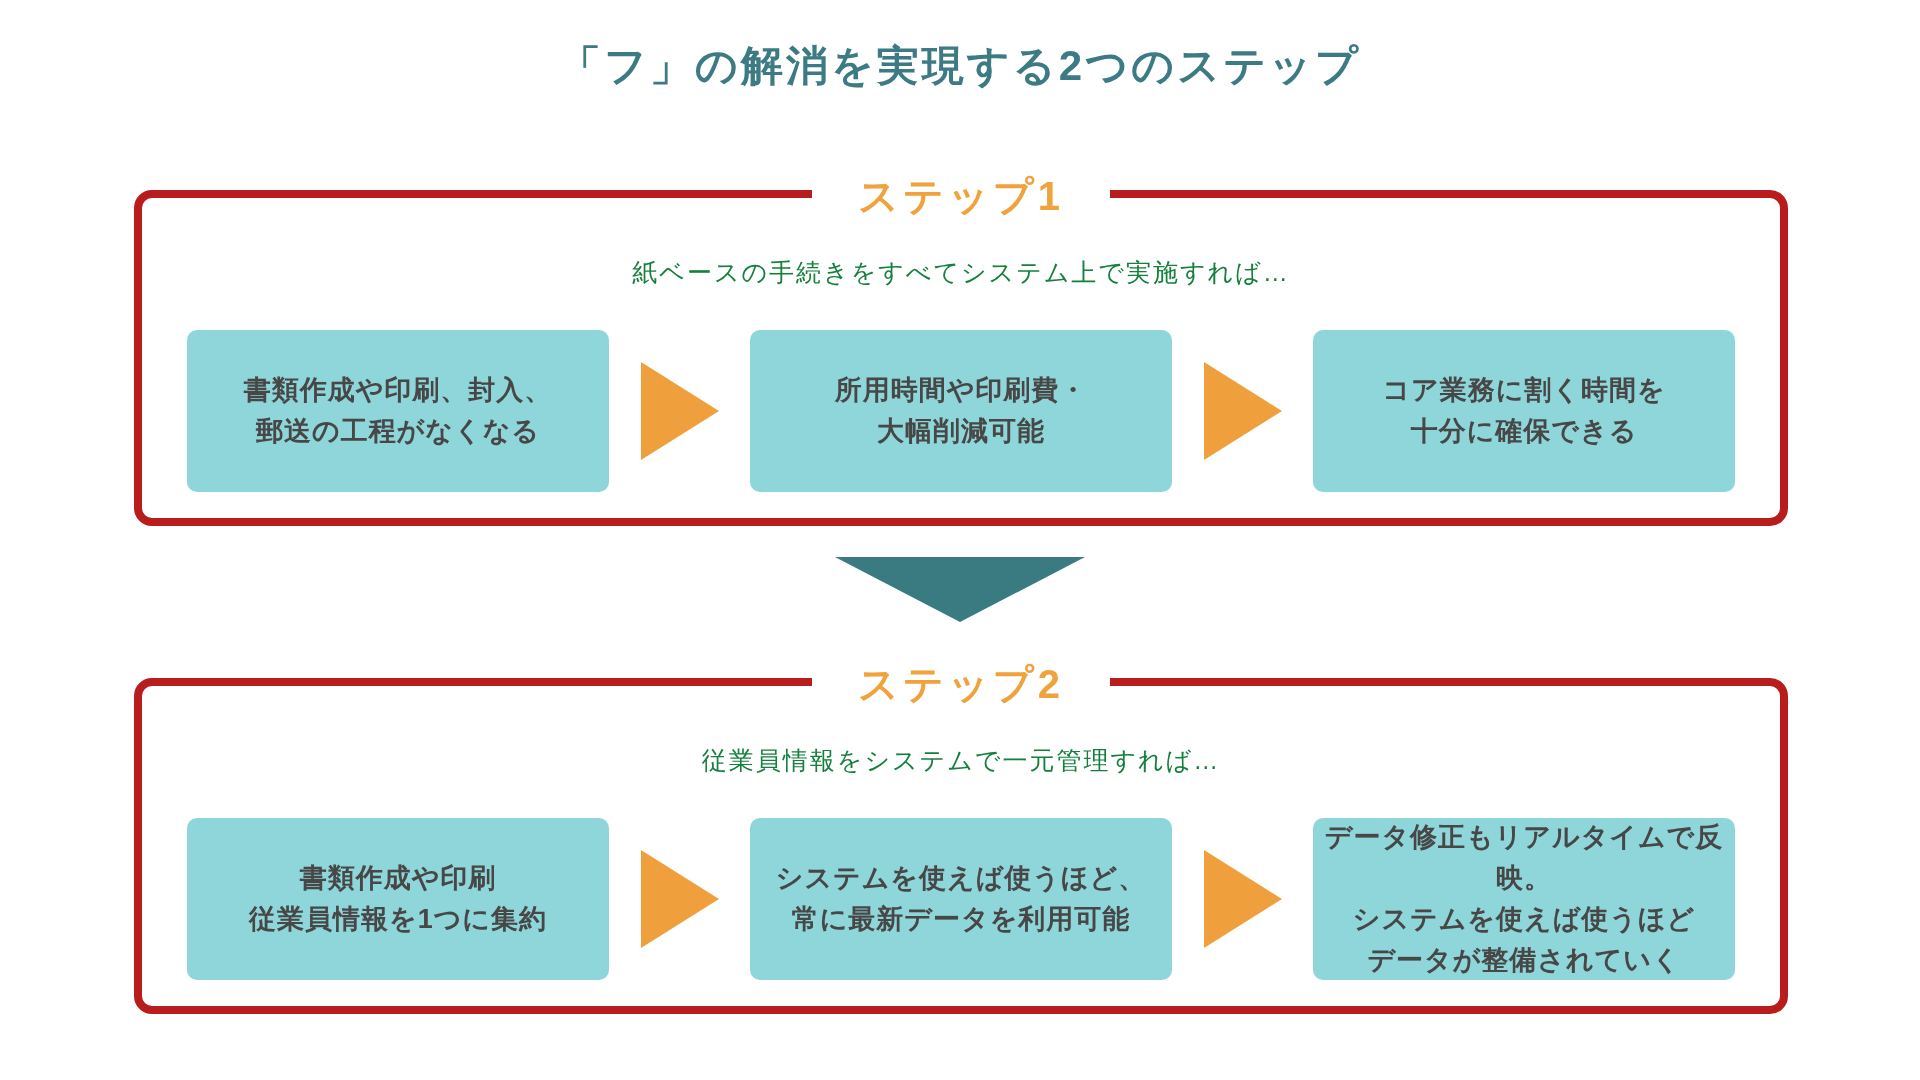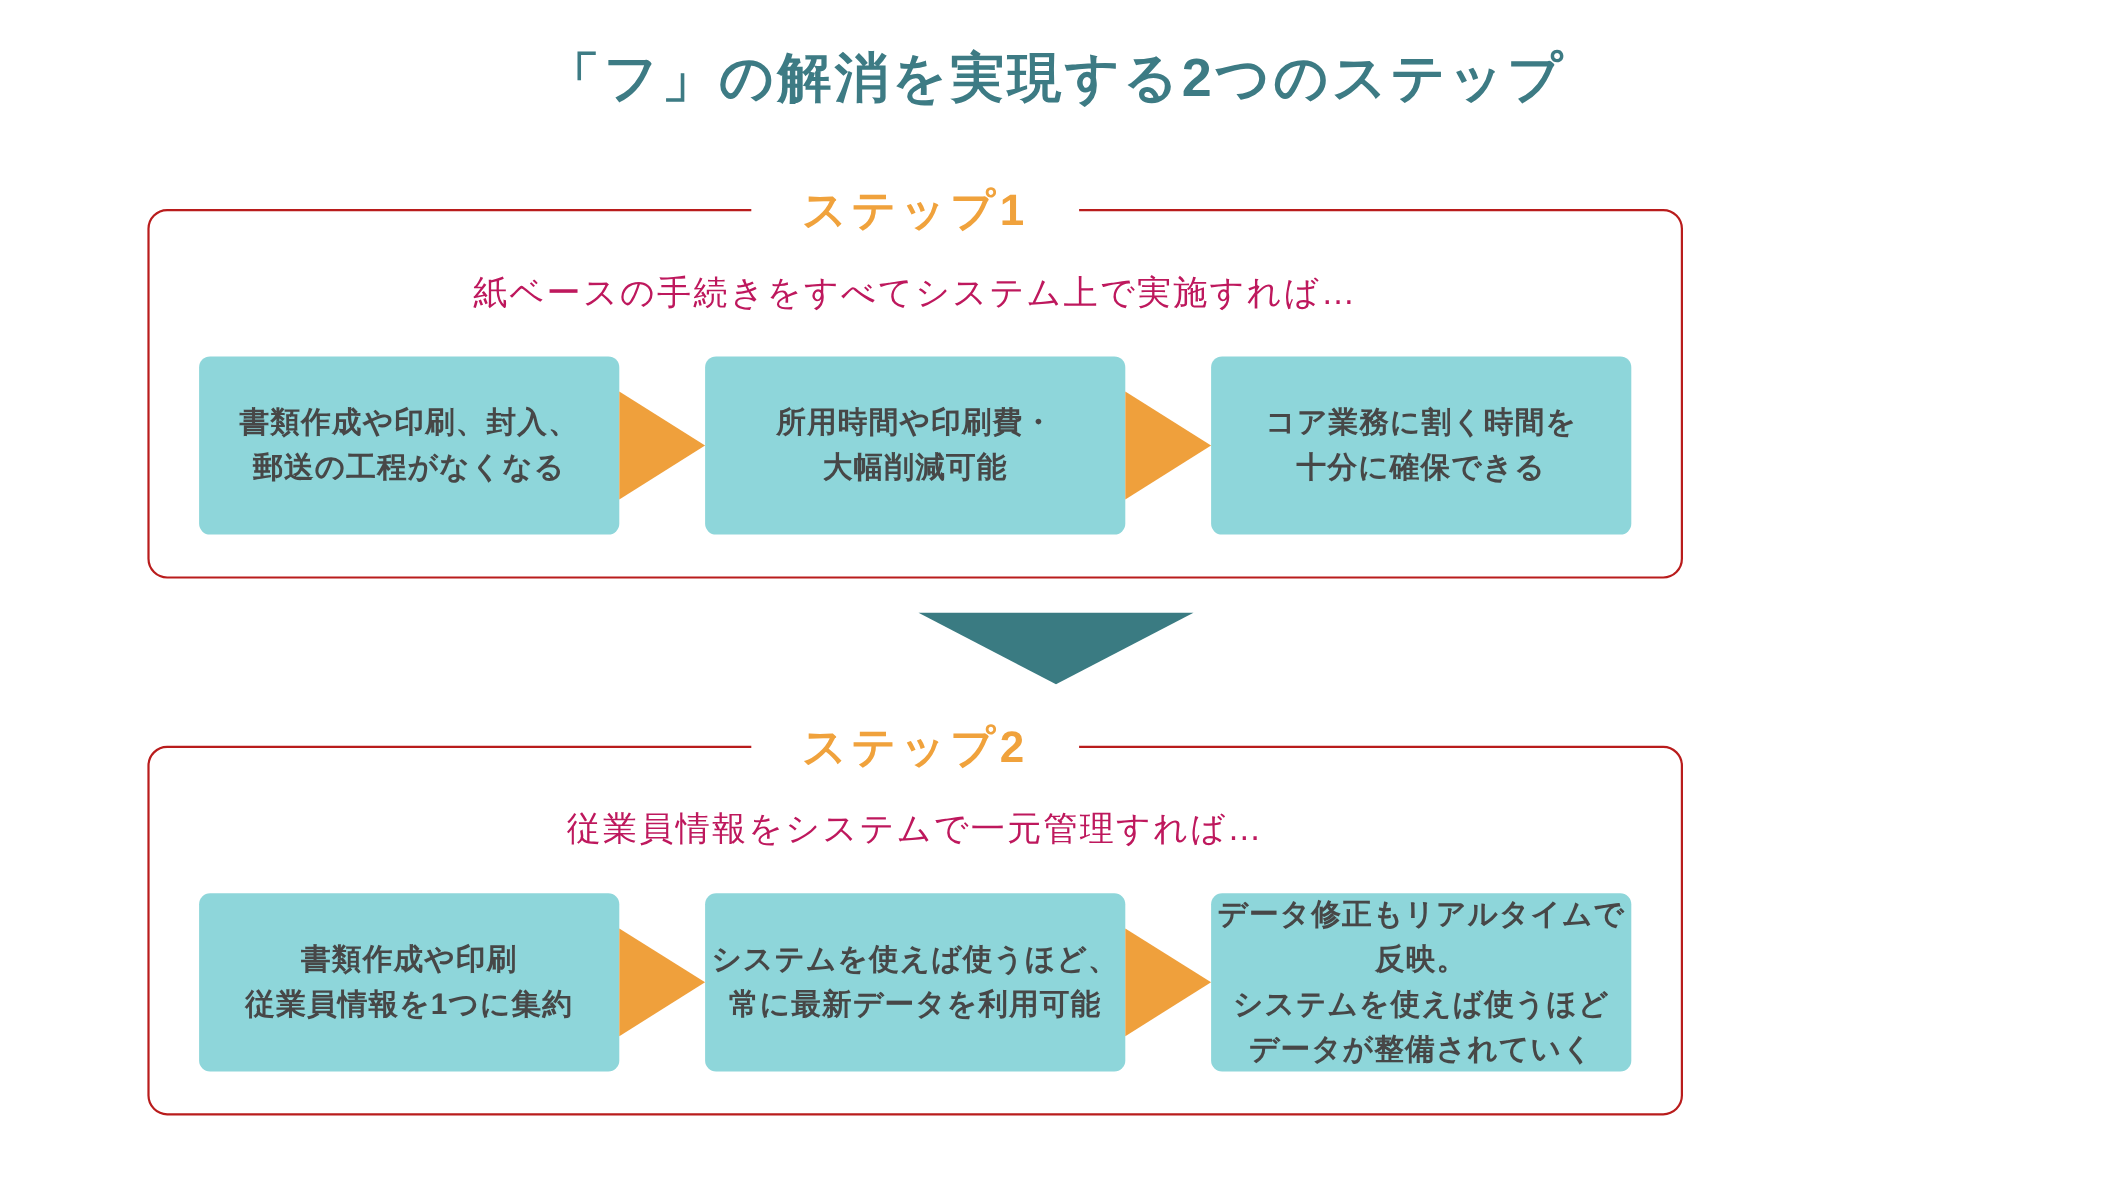--- a/index.html
+++ b/index.html
@@ -1,42 +1,42 @@
 <!DOCTYPE html>
 <html lang="ja"><head>
 <meta charset="utf-8">
 <style>
   * { margin:0; padding:0; box-sizing:border-box; }
   html,body { width:1920px; height:1080px; background:#ffffff; font-family:"Liberation Sans", sans-serif; }
   .page { position:relative; width:1920px; height:1080px; overflow:hidden; background:#ffffff; }
 
   .page-title {
     position:absolute; top:38px; left:0; width:1920px;
-    text-align:center; font-size:49px; font-weight:bold;
+    text-align:center; font-size:42px; font-weight:bold;
     color:#3d7b84; letter-spacing:3px;
   }
 
   .step-section {
-    position:absolute; left:134px; width:1396px; height:336px;
-    border:2px solid #b91c1c; border-radius:18px; background:#ffffff;
+    position:absolute; left:134px; width:1654px; height:336px;
+    border:8px solid #b91c1c; border-radius:18px; background:#ffffff;
   }
   .step1 { top:190px; }
   .step2 { top:678px; }
 
   .step-label {
     position:absolute; top:0; left:50%;
     transform:translate(-50%,-52%);
     background:#ffffff; padding:0 46px;
     color:#f0a23c; font-size:40px; font-weight:bold; letter-spacing:4px;
     white-space:nowrap;
   }
 
   .step-subtitle {
     margin-top:54px; text-align:center;
-    font-size:31px; color:#be185d; letter-spacing:2px; line-height:40px;
+    font-size:25px; color:#15803d; letter-spacing:2px; line-height:40px;
   }
 
   .boxes-row {
     display:flex; align-items:center; justify-content:space-between;
     padding:0 45px; margin-top:38px;
   }
 
   .info-box {
     width:422px; height:162px; background:#8ed6da; border-radius:10px;
     display:flex; flex-direction:column; justify-content:center;

